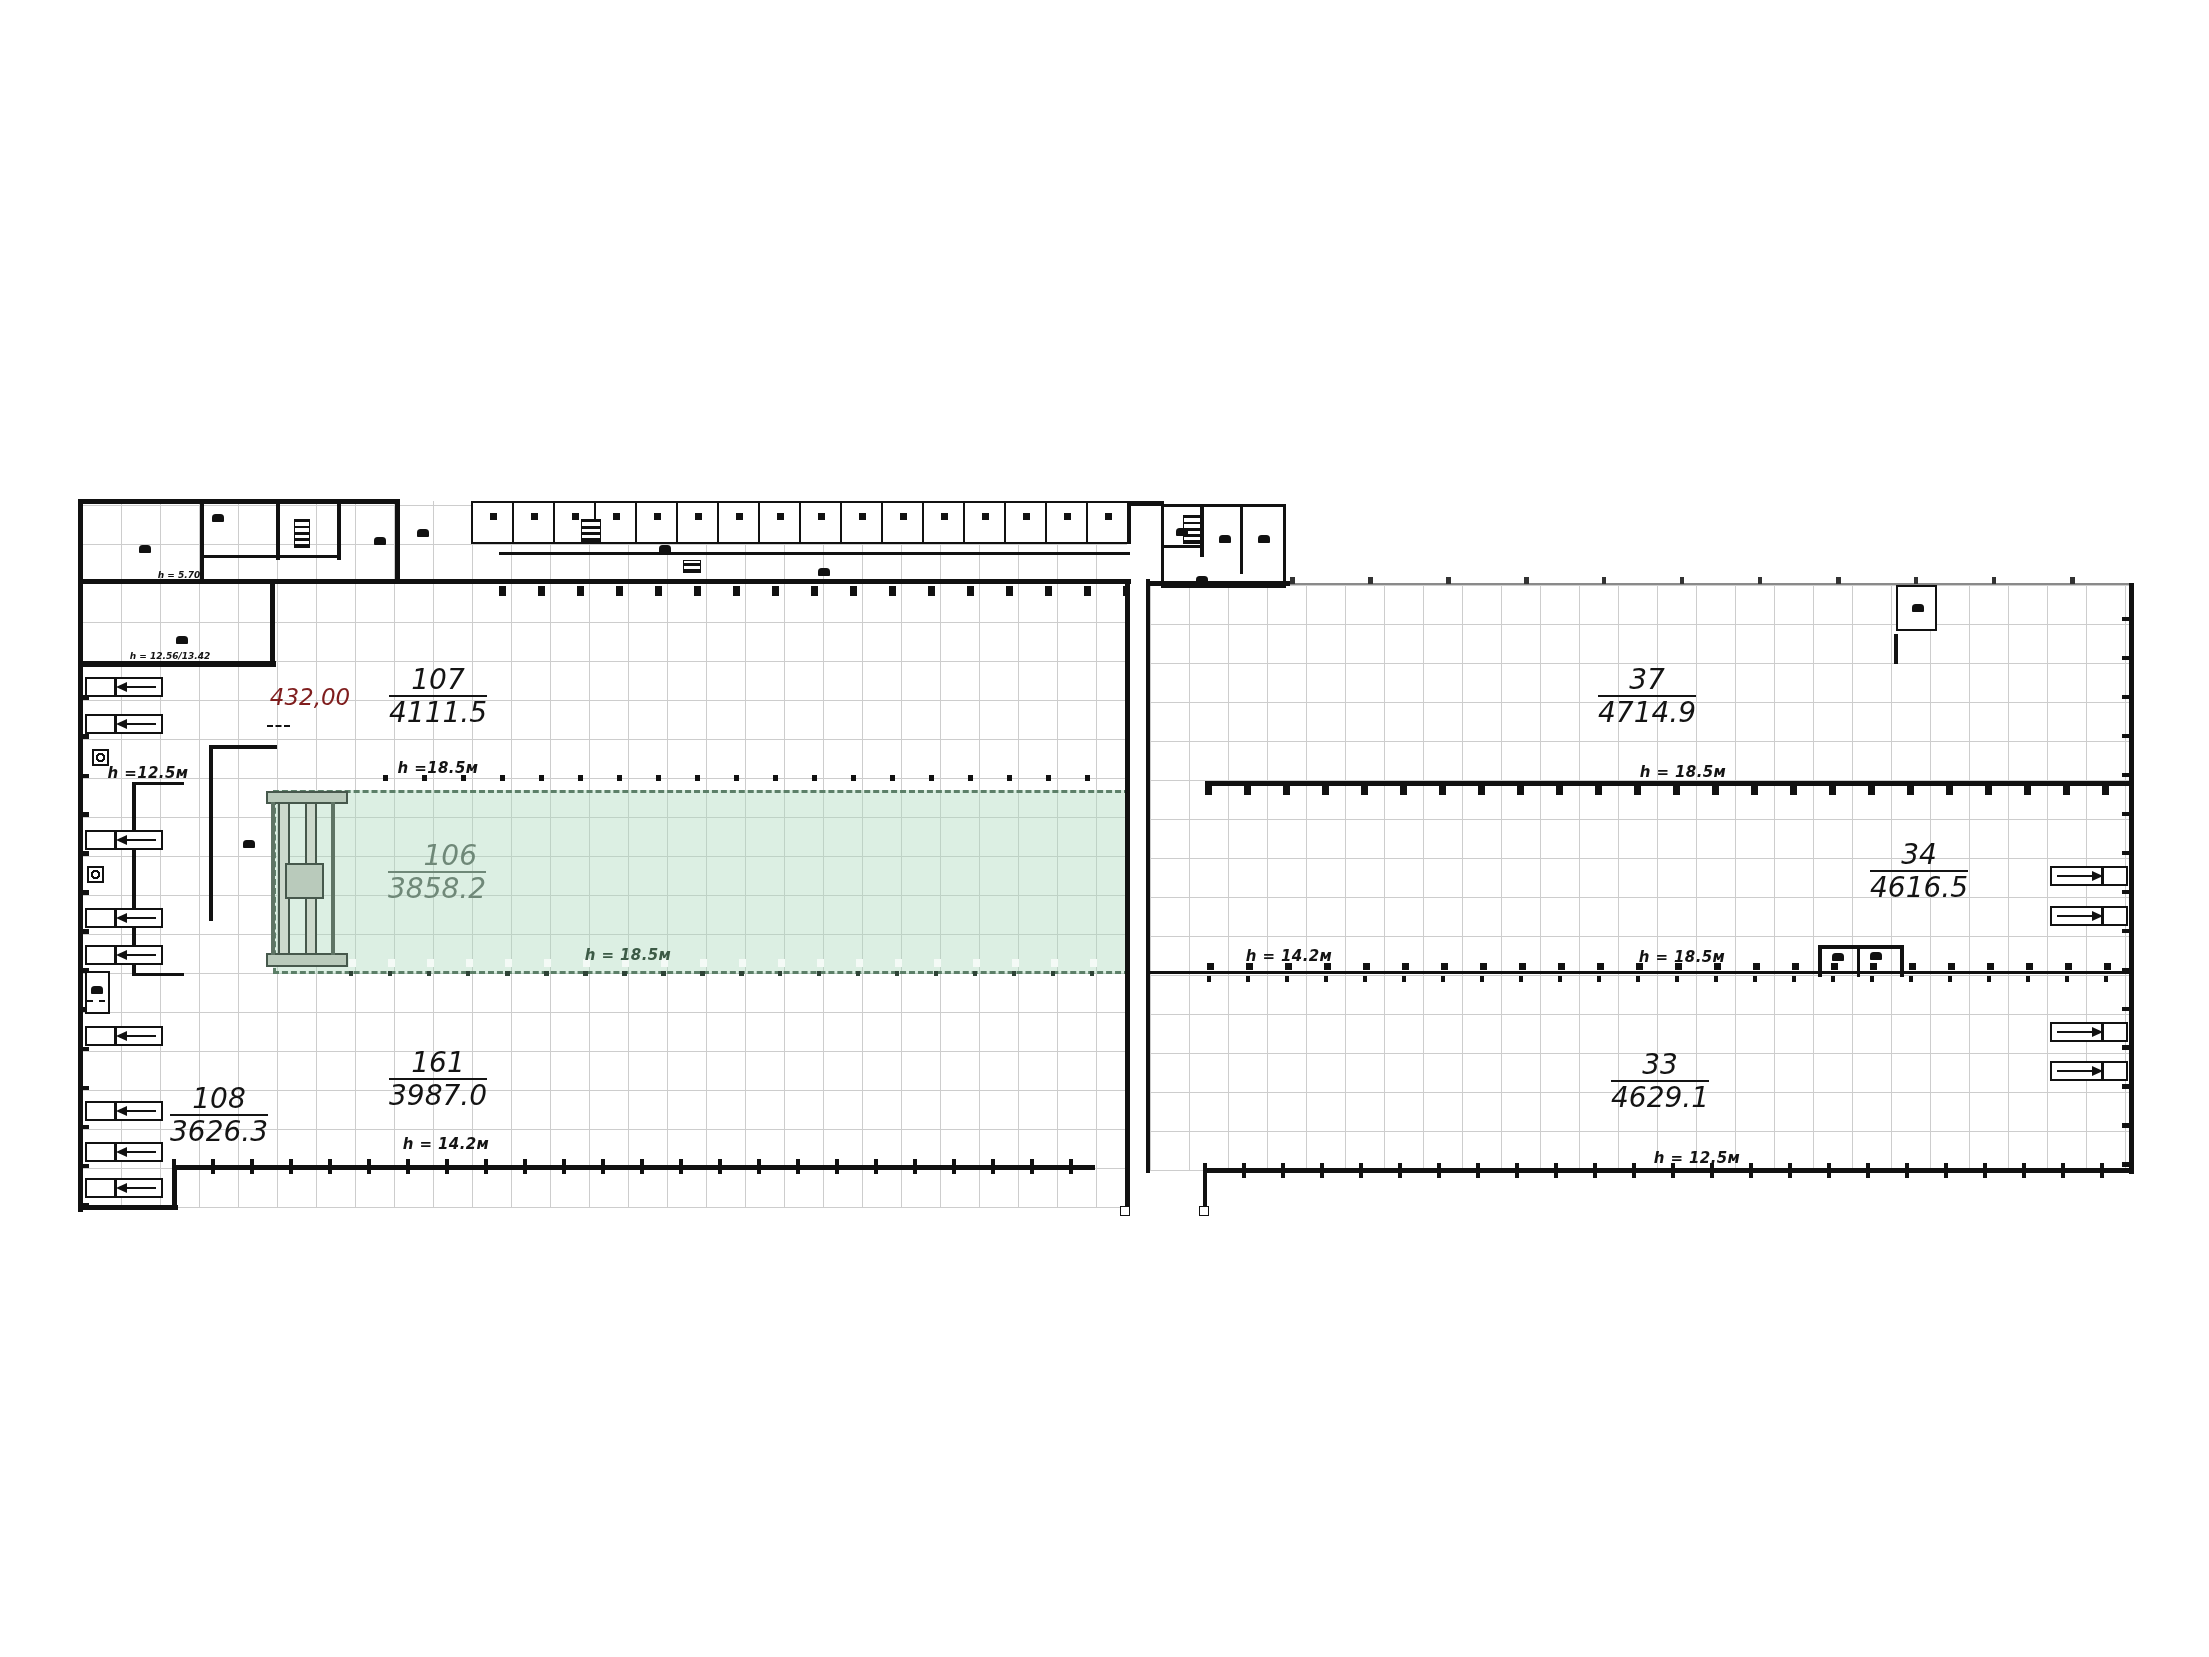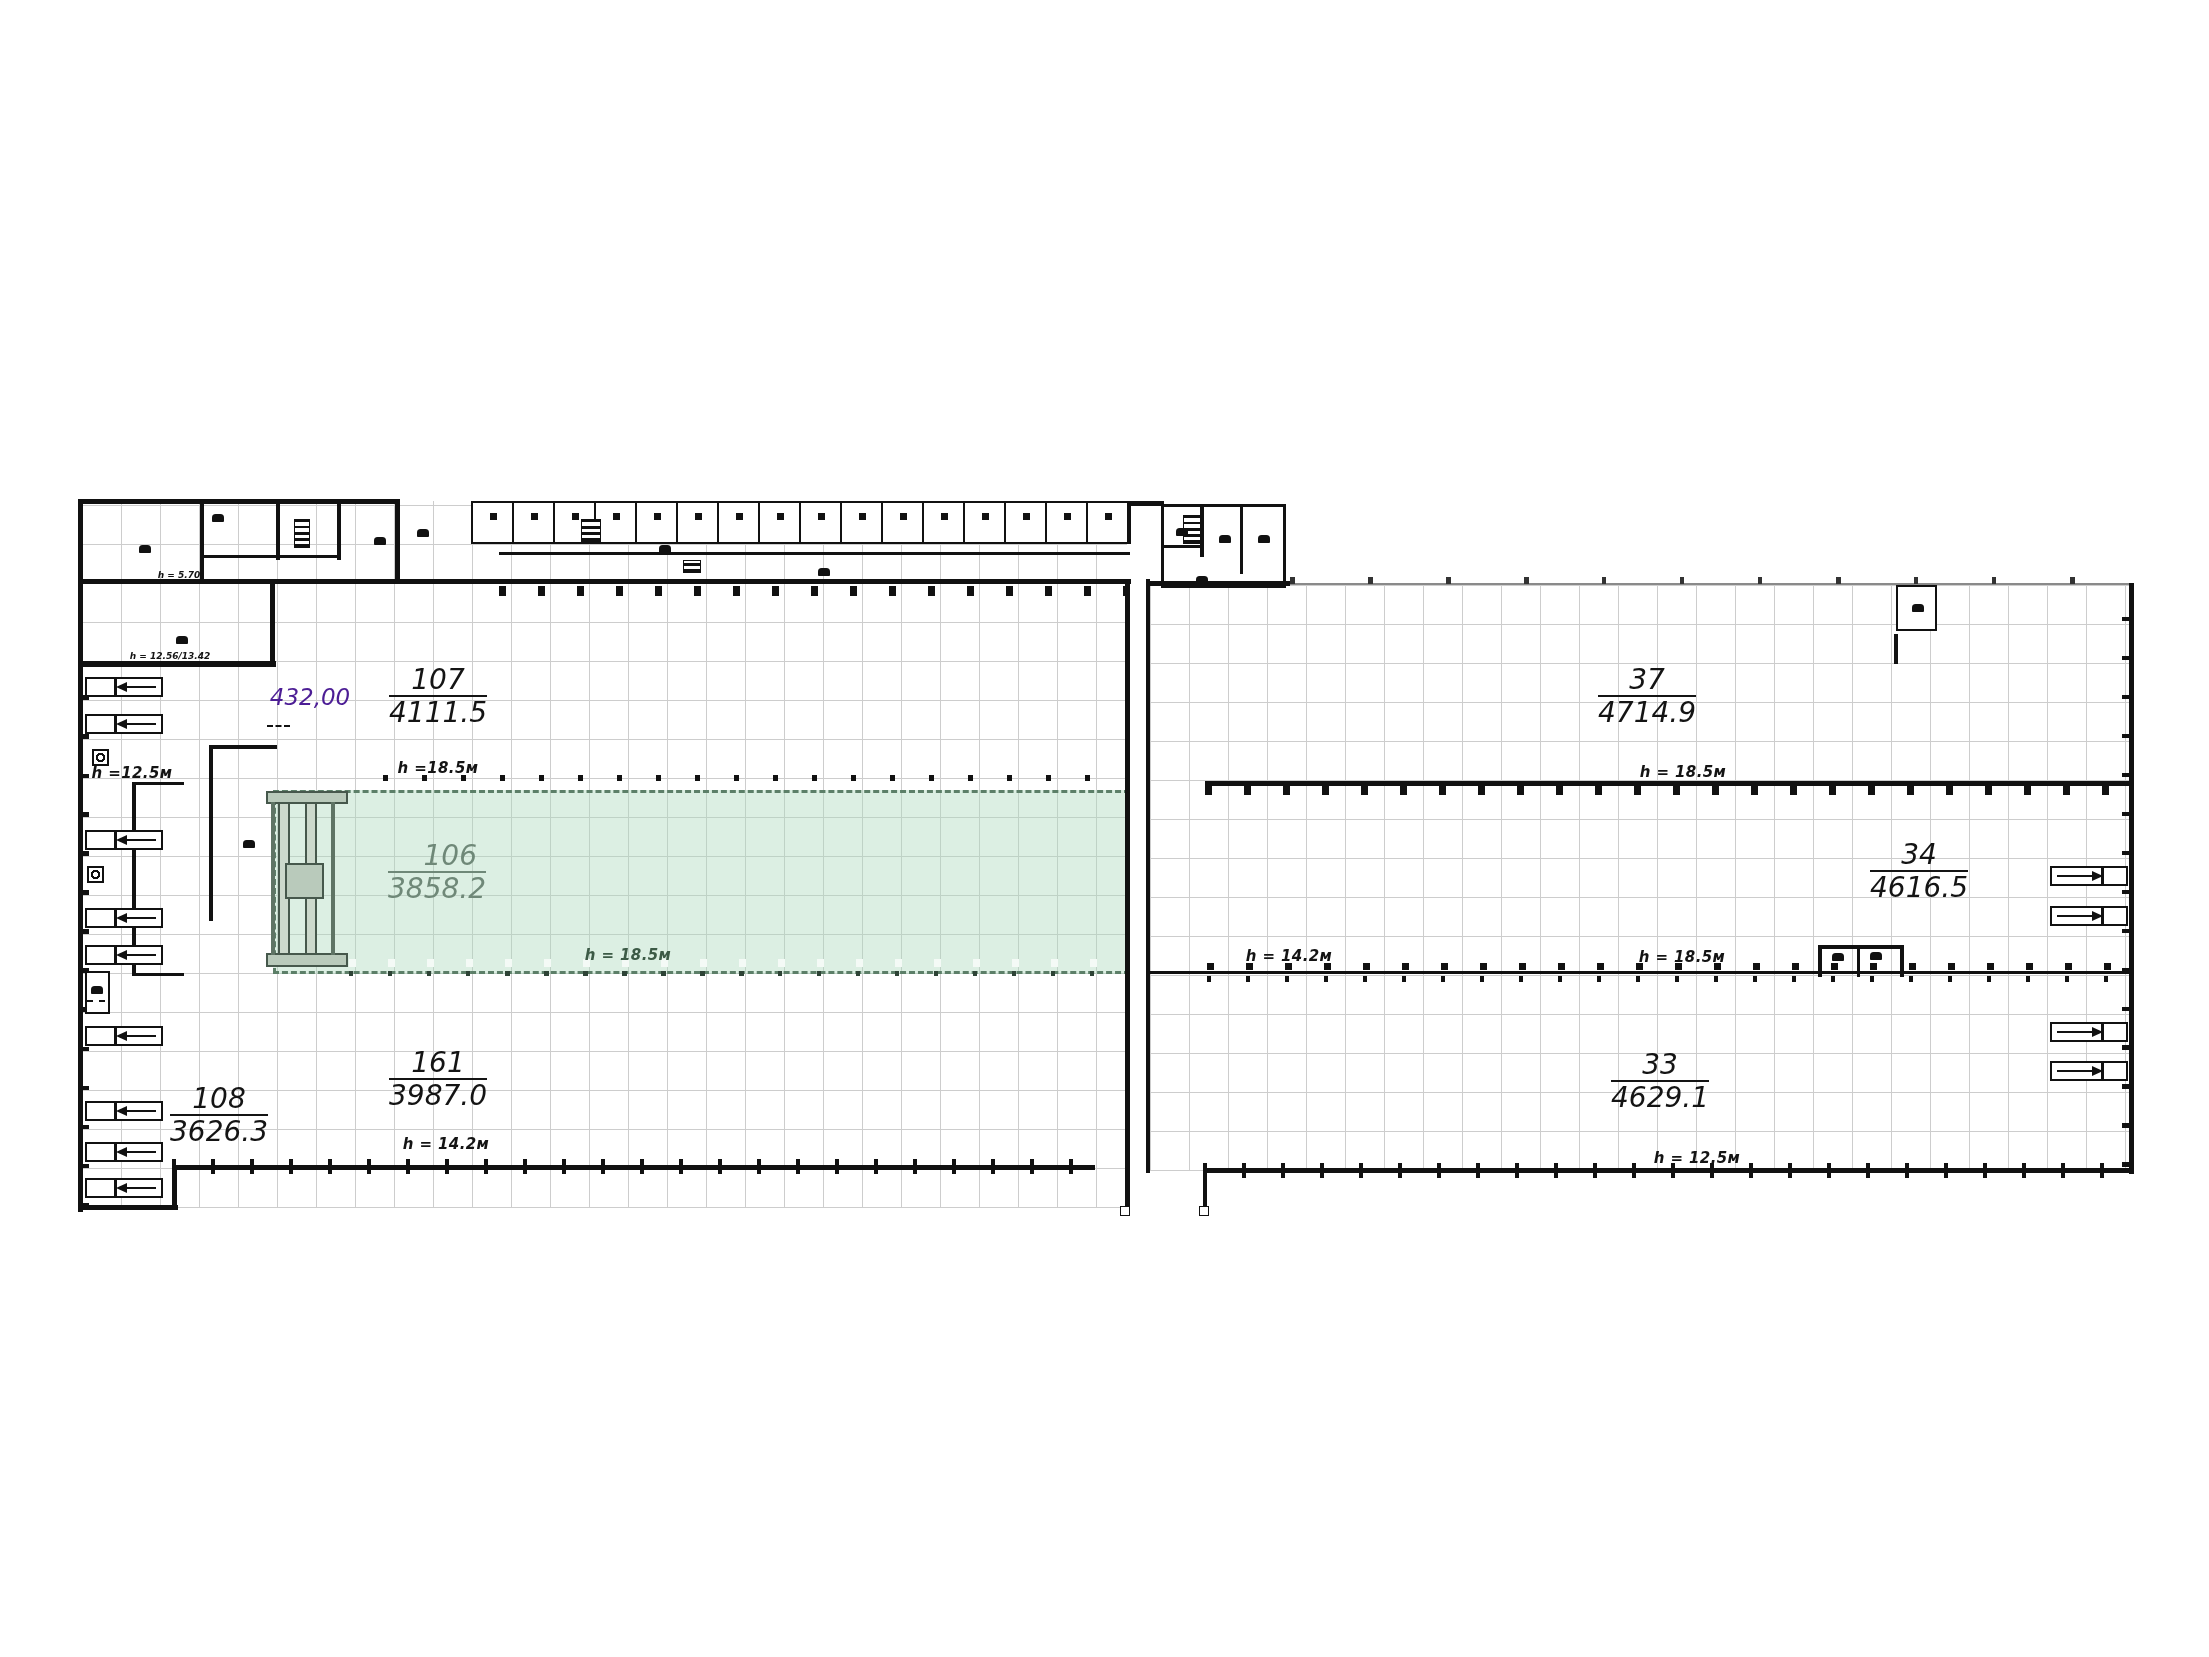--- a/index.html
+++ b/index.html
@@ -32,21 +32,21 @@
   .rlabel{position:absolute;transform:translateX(-50%);text-align:center;
       font-style:italic;color:#141414;white-space:nowrap;}
   .rnum{display:block;font-size:28px;line-height:30px;border-bottom:2.7px solid #141414;padding:0 9px;}
   .rarea{display:block;font-size:28px;line-height:32px;}
   .rlabel.green{color:#6f8878;}
   .rlabel.green .rnum{border-bottom-color:#6f8878;text-align:right;}
   .hl{position:absolute;transform:translateX(-50%);font-style:italic;font-weight:bold;
       font-size:15px;color:#141414;white-space:nowrap;letter-spacing:0.4px;}
   .hl.green{color:#3c5a46;}
   .hl.tiny{font-size:9px;letter-spacing:0;}
-  .elev{position:absolute;transform:translateX(-50%);font-style:italic;font-size:23px;color:#4c1d95;white-space:nowrap;}
+  .elev{position:absolute;transform:translateX(-50%);font-style:italic;font-size:23px;color:#7f1d1d;white-space:nowrap;}
   
   .zone106{position:absolute;background:rgba(171,217,189,0.42);
       border:3.6px dashed #5c7f68;box-sizing:border-box;}
   
   .crane-bar{position:absolute;background:#b9cabb;border:2.2px solid #46584c;box-sizing:border-box;}
   .crane-rail{position:absolute;background:#ccd9cc;border:2.2px solid #46584c;box-sizing:border-box;}
   .crane-side{position:absolute;background:#5f7465;}
   .crane-block{position:absolute;background:#b9cabb;border:2.7px solid #46584c;box-sizing:border-box;}
   
   .dock{position:absolute;width:78px;height:19.6px;border:2.7px solid #111;box-sizing:border-box;background:#fff;}
@@ -270,21 +270,21 @@
     <span class="rnum">34</span>
     <span class="rarea">4616.5</span>
   </div>
 
   <div class="rlabel" style="left:1660px;top:1050px;">
     <span class="rnum">33</span>
     <span class="rarea">4629.1</span>
   </div>
   <div class="hl" style="left:1697px;top:1149px;">h = 12.5м</div>
 
-  <div class="hl" style="left:132px;top:764px;">h =12.5м</div>
+  <div class="hl" style="left:148px;top:764px;">h =12.5м</div>
   <div class="hl" style="left:1289px;top:947px;">h = 14.2м</div>
   <div class="hl" style="left:1682px;top:948px;">h = 18.5м</div>
   <div class="hl tiny" style="left:179px;top:570px;">h = 5.70</div>
   <div class="hl tiny" style="left:148px;top:651px;padding-left:44px;">h = 12.56/13.42</div>
   <div class="elev" style="left:310px;top:684px;">432,00</div>
 
 </div>
 
 
 </body></html>

